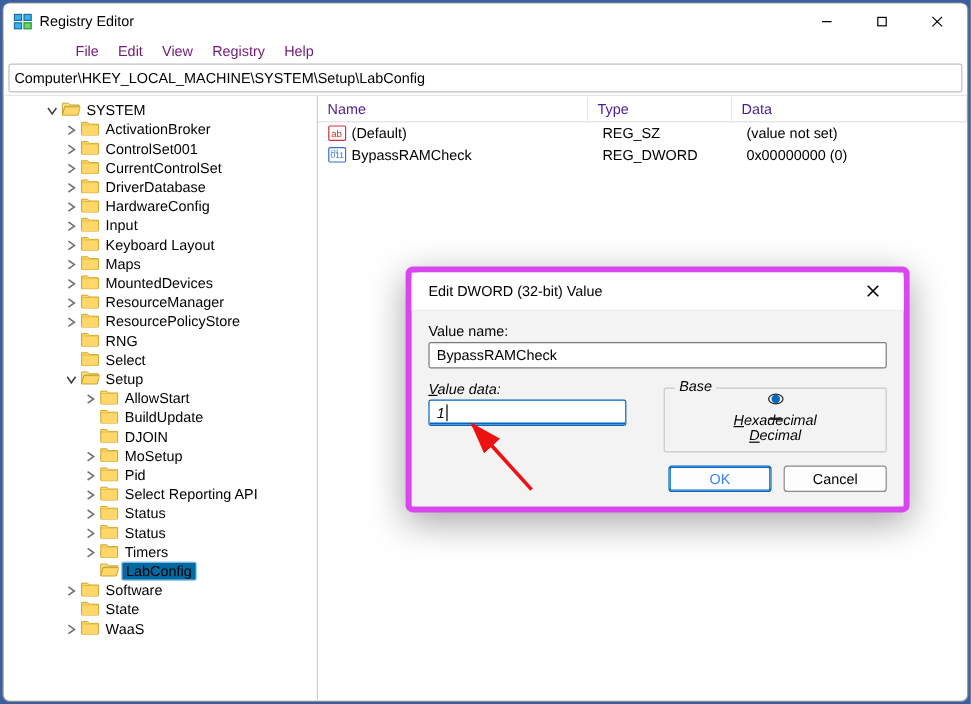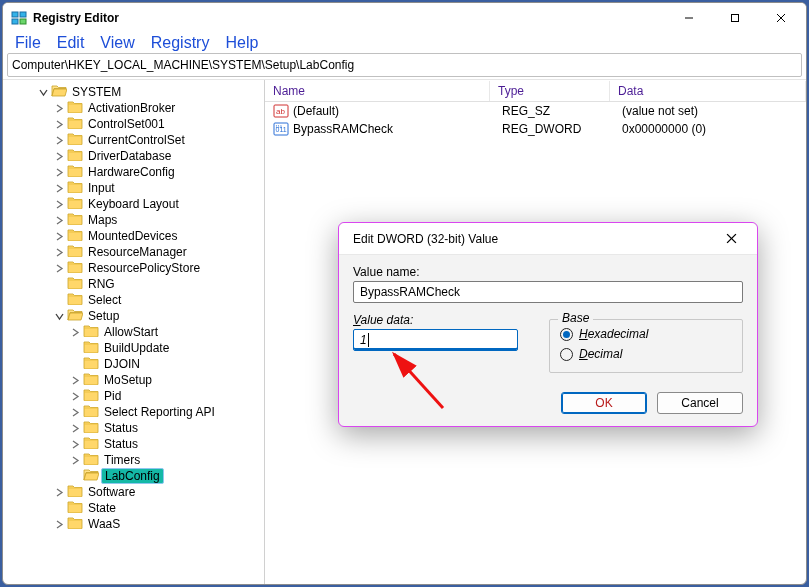--- a/index.html
+++ b/index.html
@@ -9,28 +9,29 @@
     position:absolute; left:2px; top:2px; width:805px; height:583px;
     background:#ffffff; border:1px solid #8c8c8c; border-radius:6px;
     display:flex; flex-direction:column; overflow:hidden;
   }
 
   .titlebar {
     height:30px; display:flex; align-items:center; padding:0 2px 0 8px;
     background:#ffffff; color:#000; font-size:12px;
   }
   .titlebar .appicon { width:16px; height:16px; margin-right:6px; display:inline-flex; }
-  .titlebar .title { flex:0 0 auto;font-weight:bold; }
+  .titlebar .title { flex:0 0 auto; }
   .titlebar .spacer { flex:1; }
   .winbtn { width:46px; height:30px; display:flex; align-items:center; justify-content:center; color:#222; }
   .winbtn svg { width:10px; height:10px; }
 
   .menubar {
-    height:20px; display:flex; align-items:center; padding:0 4px; font-size:16px; color:#1d4ed8;
+    height:20px; display:flex; align-items:center; padding:0 4px; font-size:12px; color:#701a75;
      gap:0;
+     margin-left:48px;
   }
   .menubar .menuitem { padding:2px 8px; }
 
   .addrbar {
     height:24px; border: none; margin:0 4px 2px 4px; padding:2px 4px; font-size:12px;
     display:flex; align-items:center; color:#000; border:1px solid #c0c0c0; border-radius:2px;
   }
 
   .content { flex:1; display:flex; overflow:hidden; border-top:1px solid #e5e5e5;justify-content:center; }
 
@@ -38,40 +39,40 @@
     width:262px; border-right:1px solid #d0d0d0; overflow:auto; font-size:12px;
     padding:4px 0;
   }
   .tree ul { list-style:none; margin:0; padding:0 0 0 16px; }
   .tree li { white-space:nowrap; }
   .row { display:flex; align-items:center; height:16px; padding:1px 0; }
   .exp { width:16px; height:16px; display:inline-flex; align-items:center; justify-content:center; color:#606060; font-size:12px;}
   .exp svg { width:9px; height:9px; }
   .fld { width:16px; height:16px; margin-right:3px; display:inline-flex; }
   .label { padding:0 2px; }
-  .selected .label { background:#14b8a6; border:1px solid #8fc7ef; border-radius:2px; padding:0 3px; margin-left:-1px; }
+  .selected .label { background:#0369a1; border:1px solid #8fc7ef; border-radius:2px; padding:0 3px; margin-left:-1px; }
 
   .listpane { flex:1; display:flex; flex-direction:column; font-size:12px; overflow:hidden;}
   .listhead { display:flex; height:22px; border-bottom:1px solid #e0e0e0; align-items:center; color:#4c1d95; }
   .listhead .col { padding:3px 8px; border-right:1px solid #e8e8e8; font-weight:400;}
   .col-name { width:225px; }
   .col-type { width:120px; }
   .col-data { flex:1; }
   .listbody .lrow { display:flex; height:18px; align-items:center; padding:0 0 0 8px; }
   .listbody .licon { width:16px; height:16px; margin-right:4px; display:inline-flex; }
   .listbody .lname { width:201px; }
   .listbody .ltype { width:120px; padding-left:8px; }
   .listbody .ldata { flex:1; padding-left:8px; }
 
   
   .overlay {
     position:absolute; left:338px; top:222px; width:430px; height:212px; z-index:10;
   }
   .dialog {
-    width:420px; height:205px; background:#f3f3f3; border:1px solid #d946ef; border-radius:6px;
+    width:420px; height:205px; background:#f3f3f3; border:5px solid #d946ef; border-radius:6px;
     box-shadow:0 8px 30px rgba(0,0,0,0.35);
     display:flex; flex-direction:column;
     font-size:12px; color:#000;
   }
   .dlg-title {
     height:32px; display:flex; align-items:center; padding:0 4px 0 14px; background:#ffffff;
     border-top-left-radius:6px; border-top-right-radius:6px; border-bottom:1px solid #e8e8e8;
   }
   .dlg-title .t { font-size:12px; }
   .dlg-title .spacer { flex:1; }
@@ -85,30 +86,30 @@
   .midrow { display:flex; gap:16px; margin-top:8px;font-style:italic; }
   .vdcol { flex:0 0 180px; display:flex; flex-direction:column; }
   .vd-input {
     height:22px; background:#ffffff; border:1px solid #0067c0; border-radius:2px;
     padding:2px 6px; display:flex; align-items:center; width:165px;
     box-shadow: inset 0 -2px 0 #0067c0;
   }
   .cursor { border-right:1px solid #000; height:14px; margin-left:1px; }
   .basebox { flex:1; border:1px solid #c8c8c8; border-radius:2px; padding:4px 10px 8px 10px; position:relative; margin-top:8px;}
   .basebox .legend { position:absolute; top:-9px; left:8px; background:#f3f3f3; padding:0 4px; font-size:12px; }
-  .radio { display:flex; align-items:center; height:20px; gap:6px; }
+  .radio { display:flex; align-items:center; height:20px; gap:6px;flex-direction:column; }
   .radio .dot { width:13px; height:13px; border:1px solid #222; border-radius:50%; display:inline-flex; align-items:center; justify-content:center; }
   .radio .dot.checked::after { content:""; width:7px; height:7px; background:#0067c0; border-radius:50%; }
   .underline-accel::first-letter { text-decoration:underline; }
   .dlg-buttons { display:flex; justify-content:flex-end; gap:10px; padding:0 14px 12px 0; }
   .btn {
     min-width:86px; height:22px; border:1px solid #8a8a8a; border-radius:3px; background:#fdfdfd;
     display:flex; align-items:center; justify-content:center; font-size:12px;
   }
-  .btn.primary { border-color:#0067c0; box-shadow: inset 0 0 0 1px #0067c0; color:#b91c1c; }
+  .btn.primary { border-color:#0067c0; box-shadow: inset 0 0 0 1px #0067c0; color:#3b82f6; }
 
   
   .arrow {
     position:absolute; left:388px; top:348px; z-index:20; pointer-events:none;
   }
 
   
   .folder-svg { width:16px; height:13px; }
 
 </style>

